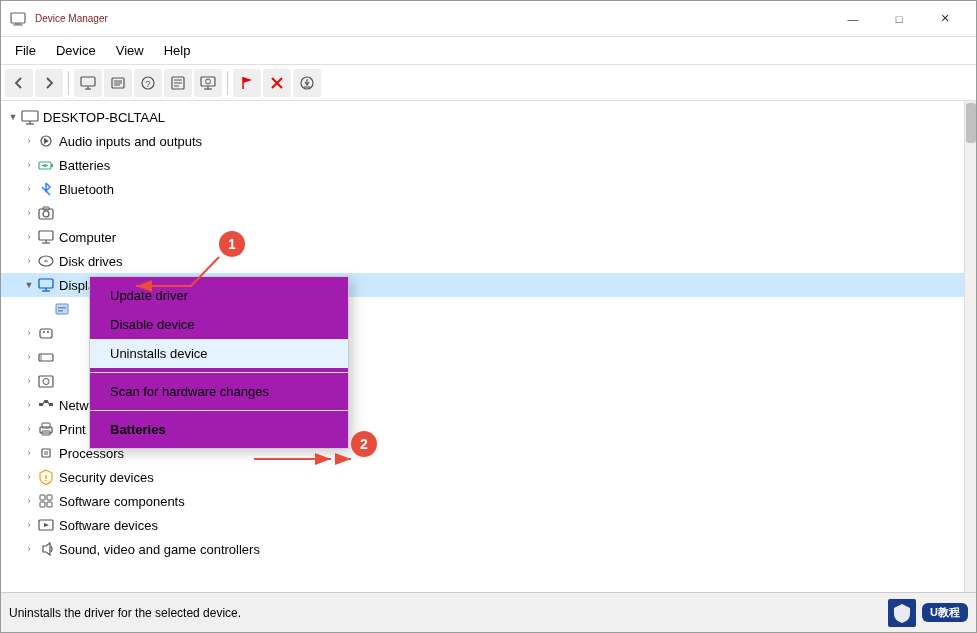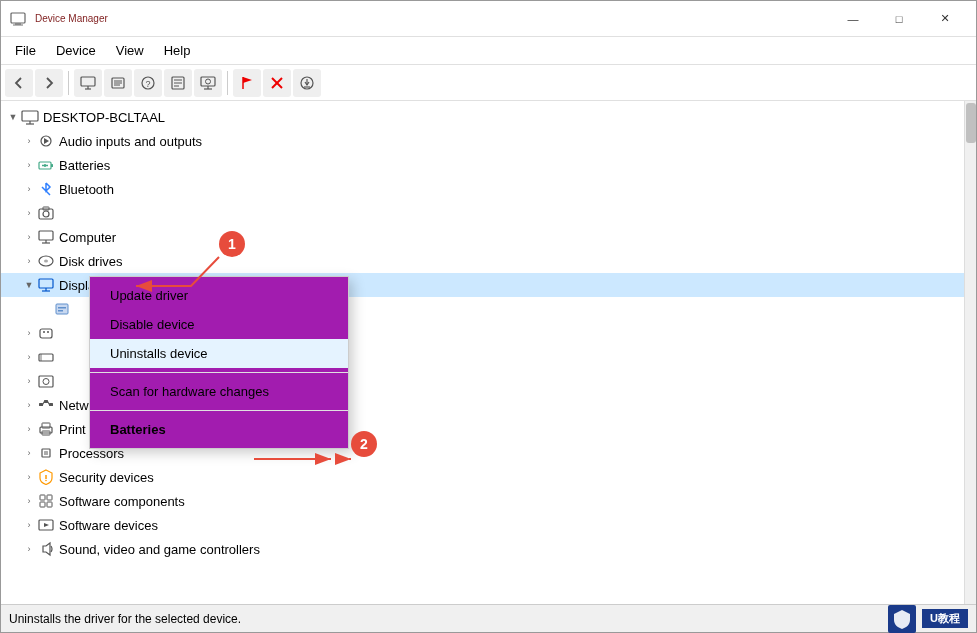--- a/index.html
+++ b/index.html
@@ -207,21 +207,21 @@
     .arrows-layer {
       position: absolute;
       top: 0; left: 0;
       width: 100%;
       height: 100%;
       pointer-events: none;
       z-index: 150;
     }
 
     .status-bar {
-      height: 28px;
+      height: 40px;
       background: #f0f0f0;
       border-top: 1px solid #ccc;
       display: flex;
       align-items: center;
       padding: 0 8px;
       font-size: 12px;
       color: #000;
       flex-shrink: 0;
       justify-content: space-between;
     }
@@ -229,21 +229,21 @@
       display: flex;
       align-items: center;
       gap: 6px;
     }
     .watermark-badge {
       background: #1a3a8a;
       color: #fff;
       padding: 2px 8px;
       font-size: 11px;
       font-weight: bold;
-      border-radius: 0;
+      border-radius: 6px;
     }
 
     
     .indent-0 { padding-left: 4px; }
     .indent-1 { padding-left: 20px; }
     .indent-2 { padding-left: 36px; }
   </style>
 </head>
 <body>
 

